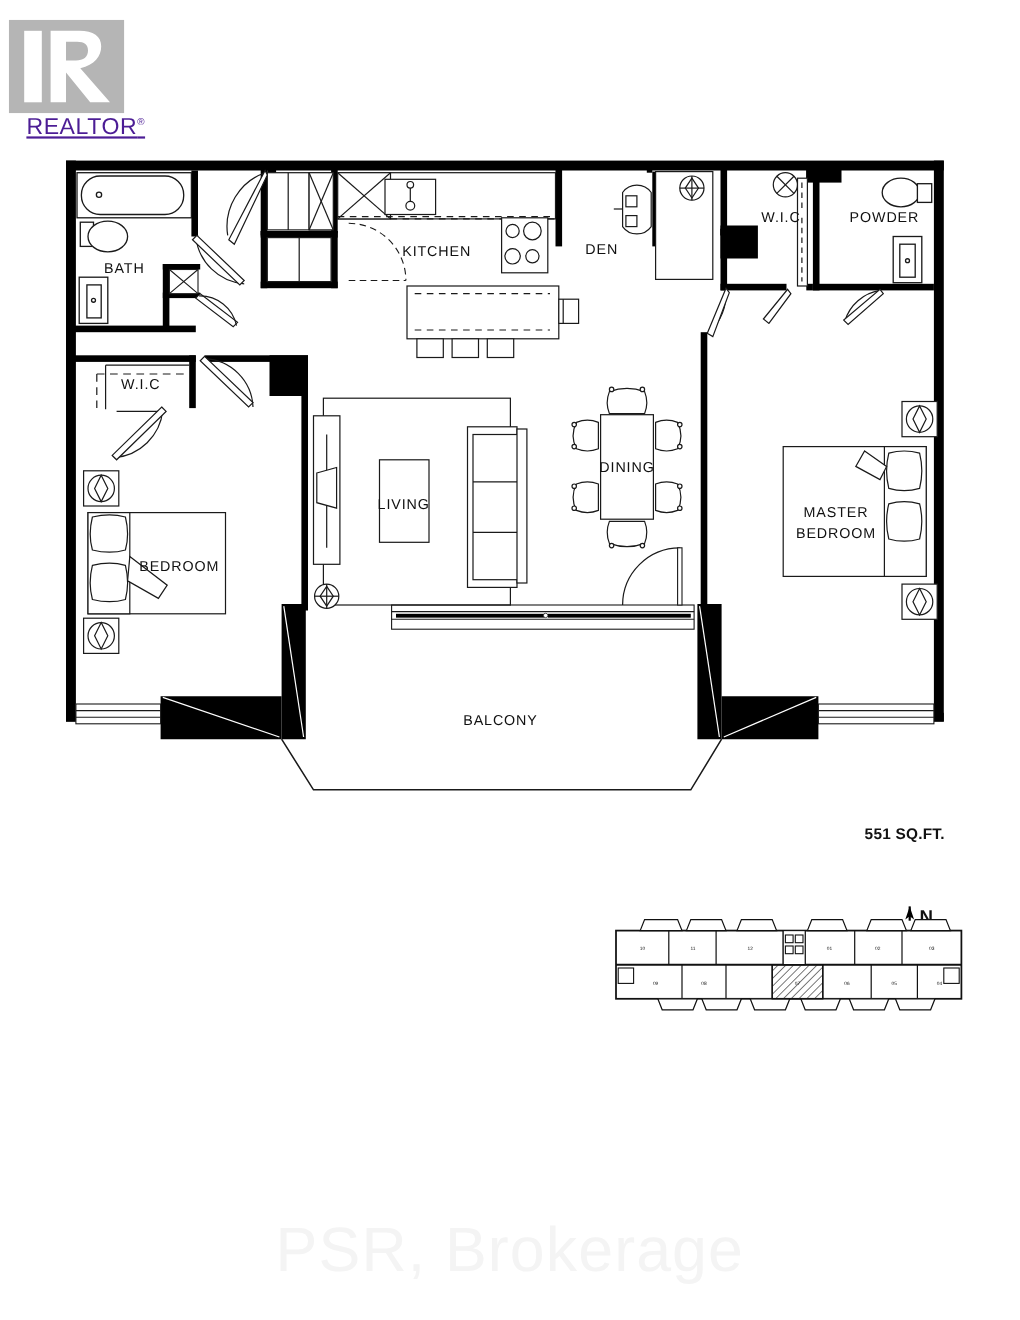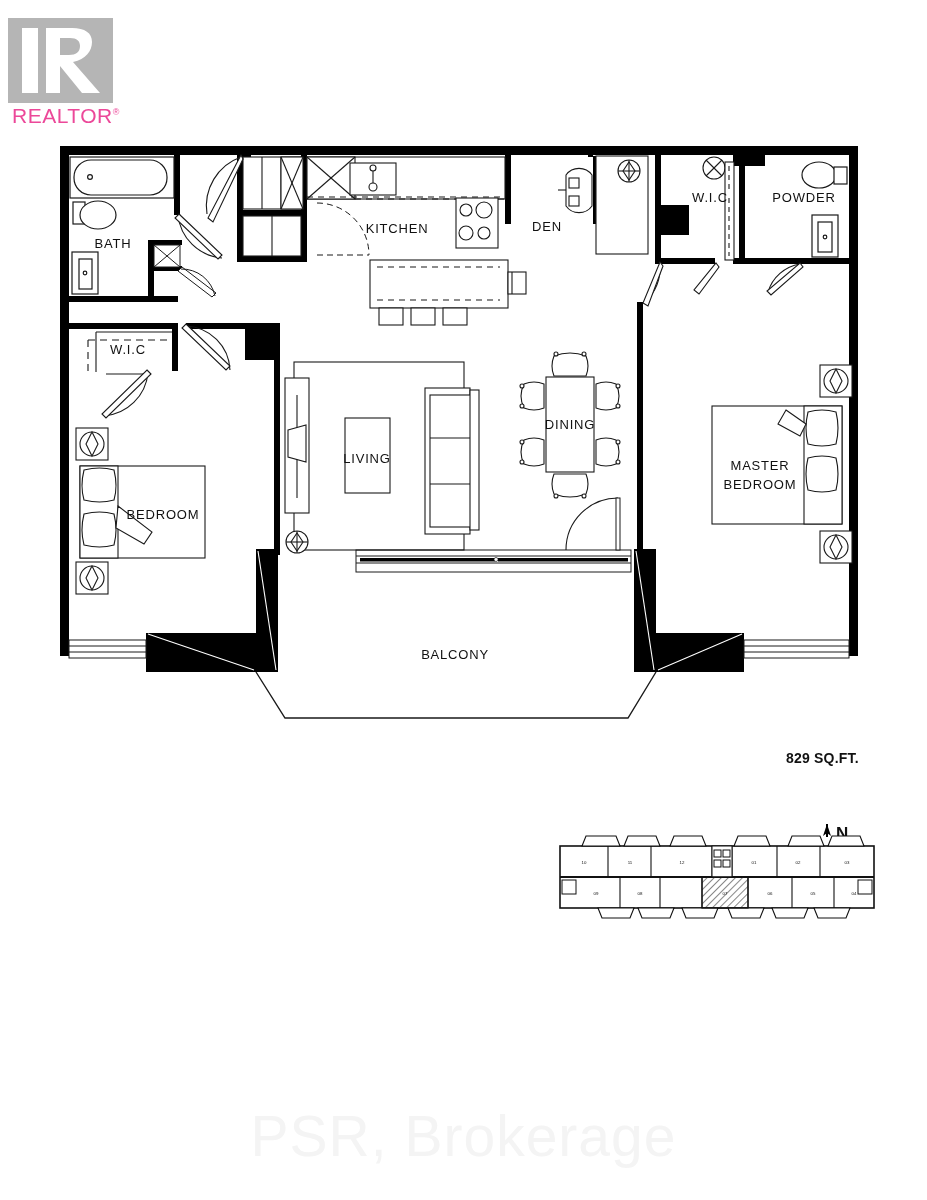--- a/index.html
+++ b/index.html
@@ -32,28 +32,29 @@
     height: 110px;
   }
   #realtor-logo .mark {
     position: absolute;
     left: 0; top: 0;
     width: 105px;
     height: 85px;
   }
   #realtor-logo .word {
     position: absolute;
-    left: 4px;
+    left: 16px;
     top: 86px;
     font-size: 21px;
     letter-spacing: 0.5px;
-    color: #ec4899;
+    color: #4c1d95;
     font-family: "Liberation Sans", sans-serif;
     font-weight: 400;
     white-space: nowrap;
+    text-decoration: underline;
   }
   #realtor-logo .word sup {
     font-size: 9px;
     vertical-align: super;
   }
 
   
   #floorplan-svg {
     position: absolute;
     left: 0;
@@ -485,21 +486,21 @@
       <text class="rm-label" x="710" y="202">W.I.C</text>
       <text class="rm-label" x="804" y="202">POWDER</text>
       <text class="rm-label" x="367" y="463">LIVING</text>
       <text class="rm-label" x="570" y="429">DINING</text>
       <text class="rm-label" x="760" y="470">MASTER</text>
       <text class="rm-label" x="760" y="489">BEDROOM</text>
       <text class="rm-label" x="455" y="659">BALCONY</text>
     </g>
   </svg>
 
-  <div id="sqft-label">829 SQ.FT.</div>
+  <div id="sqft-label">551 SQ.FT.</div>
 
   <svg id="north-arrow-svg" style="position:absolute;left:818px;top:822px;" width="24" height="26">
     <polygon points="9,2 13,14 9,11 5,14" fill="#000"></polygon>
     <rect x="8" y="2" width="2" height="13" fill="#000"></rect>
   </svg>
   <div id="north-label">N</div>
 
   <div id="keyplan-wrap">
     <svg width="330" height="110" viewBox="0 0 330 110">
       <defs>

